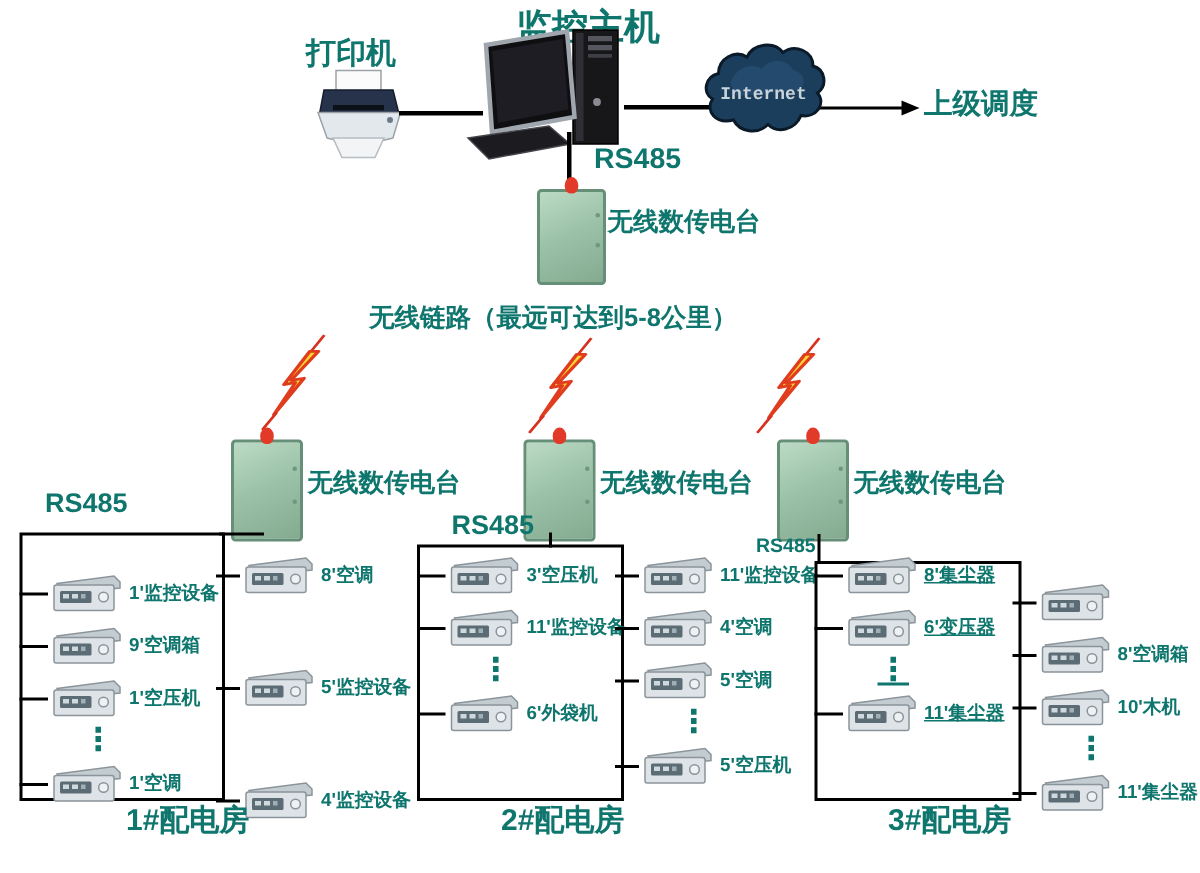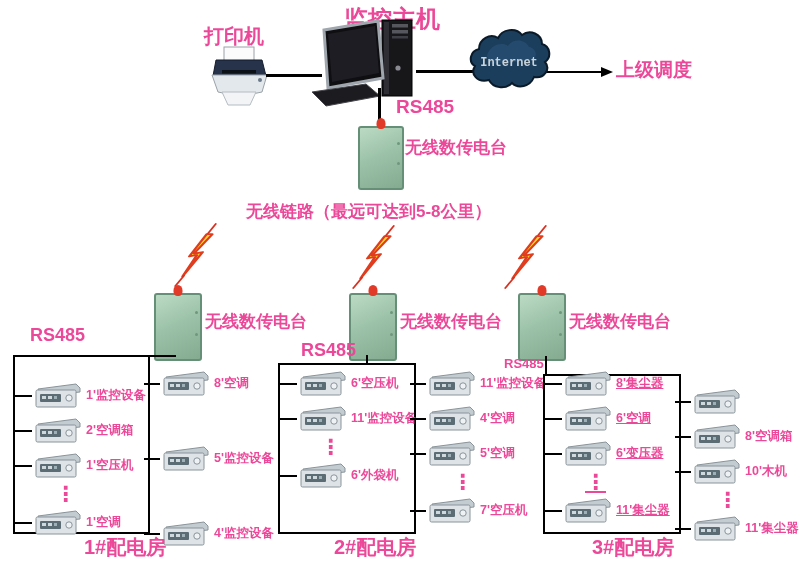--- a/index.html
+++ b/index.html
@@ -1,17 +1,17 @@
 <!DOCTYPE html>
 <html><head>
 <meta charset="utf-8">
 <style>
   html,body{margin:0;padding:0;background:#fff;}
   #canvas{position:relative;width:800px;height:582px;background:#fff;overflow:hidden;
-          font-family:"Liberation Sans","DejaVu Sans",sans-serif;color:#ec4899;}
+          font-family:"Liberation Sans","DejaVu Sans",sans-serif;color:#0f766e;}
   .lbl{position:absolute;font-weight:bold;white-space:nowrap;line-height:1.1;}
   .hline,.vline{position:absolute;background:#000;}
   .box{position:absolute;border:2px solid #000;background:transparent;}
   .radio{position:absolute;background:linear-gradient(155deg,#bcdac4 0%,#9cc3a9 45%,#84ab90 100%);
          border:2px solid #668f77;border-radius:3px;}
   .radio .ant{position:absolute;top:-10px;left:50%;transform:translateX(-50%);
               width:9px;height:11px;background:#e23a28;border-radius:50% 50% 42% 42%;}
   .radio .screw{position:absolute;right:2px;width:3px;height:3px;border-radius:50%;background:#6f977e;}
   .col{position:absolute;display:flex;flex-direction:column;}
   .dev-row{display:flex;align-items:center;height:35px;}
@@ -124,21 +124,21 @@
         <span class="tick"></span>
         <svg class="dev-icon" viewBox="0 0 50 27">
     <polygon points="6,7 44,2 48,6 48,10 8,14" fill="#c3ccd1" stroke="#8a949a" stroke-width="1"></polygon>
     <rect x="4" y="8" width="40" height="17" rx="1.5" fill="#dde3e7" stroke="#8a949a"></rect>
     <rect x="8" y="12" width="21" height="8" rx="1" fill="#5c6c75"></rect>
     <rect x="10" y="14" width="4" height="3" fill="#cfd8dd"></rect>
     <rect x="16" y="14" width="4" height="3" fill="#cfd8dd"></rect>
     <rect x="22" y="14" width="3" height="3" fill="#9fb0b8"></rect>
     <circle cx="37" cy="16" r="3.2" fill="#eef2f4" stroke="#8a949a"></circle>
   </svg>
-        <span class="dev-label">2'空调箱</span>
+        <span class="dev-label">9'空调箱</span>
       </div>
       <div class="dev-row">
         <span class="tick"></span>
         <svg class="dev-icon" viewBox="0 0 50 27">
     <polygon points="6,7 44,2 48,6 48,10 8,14" fill="#c3ccd1" stroke="#8a949a" stroke-width="1"></polygon>
     <rect x="4" y="8" width="40" height="17" rx="1.5" fill="#dde3e7" stroke="#8a949a"></rect>
     <rect x="8" y="12" width="21" height="8" rx="1" fill="#5c6c75"></rect>
     <rect x="10" y="14" width="4" height="3" fill="#cfd8dd"></rect>
     <rect x="16" y="14" width="4" height="3" fill="#cfd8dd"></rect>
     <rect x="22" y="14" width="3" height="3" fill="#9fb0b8"></rect>
@@ -232,21 +232,21 @@
         <span class="tick"></span>
         <svg class="dev-icon" viewBox="0 0 50 27">
     <polygon points="6,7 44,2 48,6 48,10 8,14" fill="#c3ccd1" stroke="#8a949a" stroke-width="1"></polygon>
     <rect x="4" y="8" width="40" height="17" rx="1.5" fill="#dde3e7" stroke="#8a949a"></rect>
     <rect x="8" y="12" width="21" height="8" rx="1" fill="#5c6c75"></rect>
     <rect x="10" y="14" width="4" height="3" fill="#cfd8dd"></rect>
     <rect x="16" y="14" width="4" height="3" fill="#cfd8dd"></rect>
     <rect x="22" y="14" width="3" height="3" fill="#9fb0b8"></rect>
     <circle cx="37" cy="16" r="3.2" fill="#eef2f4" stroke="#8a949a"></circle>
   </svg>
-        <span class="dev-label">6'空压机</span>
+        <span class="dev-label">3'空压机</span>
       </div>
       <div class="dev-row">
         <span class="tick"></span>
         <svg class="dev-icon" viewBox="0 0 50 27">
     <polygon points="6,7 44,2 48,6 48,10 8,14" fill="#c3ccd1" stroke="#8a949a" stroke-width="1"></polygon>
     <rect x="4" y="8" width="40" height="17" rx="1.5" fill="#dde3e7" stroke="#8a949a"></rect>
     <rect x="8" y="12" width="21" height="8" rx="1" fill="#5c6c75"></rect>
     <rect x="10" y="14" width="4" height="3" fill="#cfd8dd"></rect>
     <rect x="16" y="14" width="4" height="3" fill="#cfd8dd"></rect>
     <rect x="22" y="14" width="3" height="3" fill="#9fb0b8"></rect>
@@ -314,21 +314,21 @@
         <span class="tick short"></span>
         <svg class="dev-icon" viewBox="0 0 50 27">
     <polygon points="6,7 44,2 48,6 48,10 8,14" fill="#c3ccd1" stroke="#8a949a" stroke-width="1"></polygon>
     <rect x="4" y="8" width="40" height="17" rx="1.5" fill="#dde3e7" stroke="#8a949a"></rect>
     <rect x="8" y="12" width="21" height="8" rx="1" fill="#5c6c75"></rect>
     <rect x="10" y="14" width="4" height="3" fill="#cfd8dd"></rect>
     <rect x="16" y="14" width="4" height="3" fill="#cfd8dd"></rect>
     <rect x="22" y="14" width="3" height="3" fill="#9fb0b8"></rect>
     <circle cx="37" cy="16" r="3.2" fill="#eef2f4" stroke="#8a949a"></circle>
   </svg>
-        <span class="dev-label">7'空压机</span>
+        <span class="dev-label">5'空压机</span>
       </div>
     </div>
   <div class="lbl gname" style="left:334px;top:536px;">2#配电房</div>
 
   <div class="radio" style="left:518px;top:293px;width:44px;height:64px;">
     <span class="ant"></span>
     <span class="screw" style="top:16px;"></span>
     <span class="screw" style="top:38px;"></span>
   </div>
   <div class="lbl" style="left:569px;top:313px;font-size:17px;">无线数传电台</div>
@@ -353,33 +353,20 @@
         <span class="tick"></span>
         <svg class="dev-icon" viewBox="0 0 50 27">
     <polygon points="6,7 44,2 48,6 48,10 8,14" fill="#c3ccd1" stroke="#8a949a" stroke-width="1"></polygon>
     <rect x="4" y="8" width="40" height="17" rx="1.5" fill="#dde3e7" stroke="#8a949a"></rect>
     <rect x="8" y="12" width="21" height="8" rx="1" fill="#5c6c75"></rect>
     <rect x="10" y="14" width="4" height="3" fill="#cfd8dd"></rect>
     <rect x="16" y="14" width="4" height="3" fill="#cfd8dd"></rect>
     <rect x="22" y="14" width="3" height="3" fill="#9fb0b8"></rect>
     <circle cx="37" cy="16" r="3.2" fill="#eef2f4" stroke="#8a949a"></circle>
   </svg>
-        <span class="dev-label">6'空调</span>
-      </div>
-      <div class="dev-row">
-        <span class="tick"></span>
-        <svg class="dev-icon" viewBox="0 0 50 27">
-    <polygon points="6,7 44,2 48,6 48,10 8,14" fill="#c3ccd1" stroke="#8a949a" stroke-width="1"></polygon>
-    <rect x="4" y="8" width="40" height="17" rx="1.5" fill="#dde3e7" stroke="#8a949a"></rect>
-    <rect x="8" y="12" width="21" height="8" rx="1" fill="#5c6c75"></rect>
-    <rect x="10" y="14" width="4" height="3" fill="#cfd8dd"></rect>
-    <rect x="16" y="14" width="4" height="3" fill="#cfd8dd"></rect>
-    <rect x="22" y="14" width="3" height="3" fill="#9fb0b8"></rect>
-    <circle cx="37" cy="16" r="3.2" fill="#eef2f4" stroke="#8a949a"></circle>
-  </svg>
         <span class="dev-label">6'变压器</span>
       </div>
       <div class="dots-row">⋮</div>
       <div class="dev-row">
         <span class="tick"></span>
         <svg class="dev-icon" viewBox="0 0 50 27">
     <polygon points="6,7 44,2 48,6 48,10 8,14" fill="#c3ccd1" stroke="#8a949a" stroke-width="1"></polygon>
     <rect x="4" y="8" width="40" height="17" rx="1.5" fill="#dde3e7" stroke="#8a949a"></rect>
     <rect x="8" y="12" width="21" height="8" rx="1" fill="#5c6c75"></rect>
     <rect x="10" y="14" width="4" height="3" fill="#cfd8dd"></rect>

